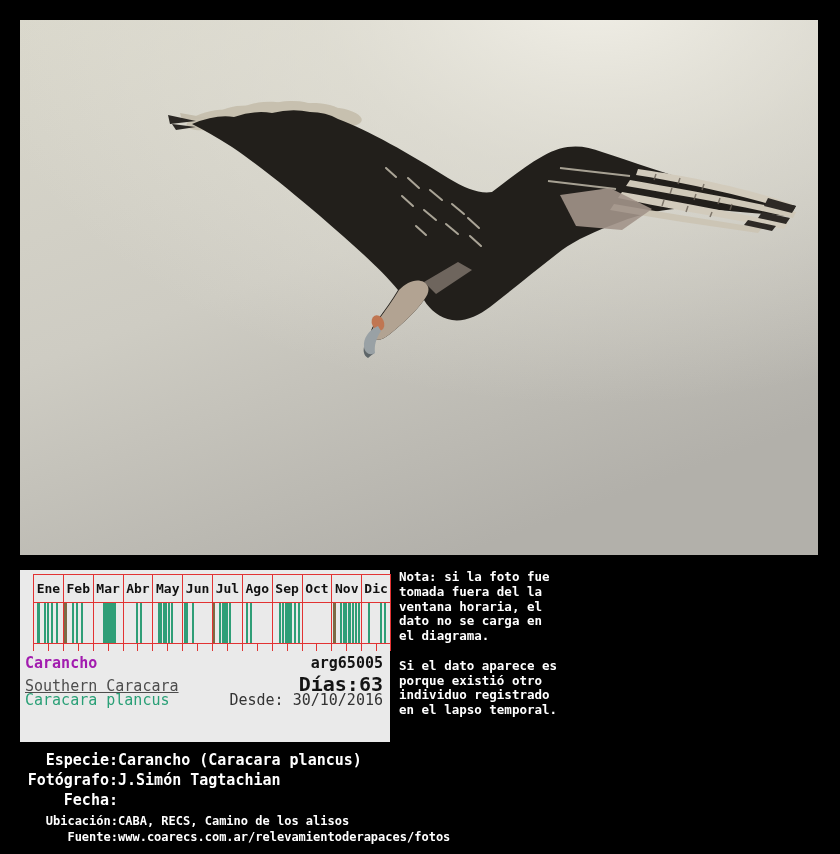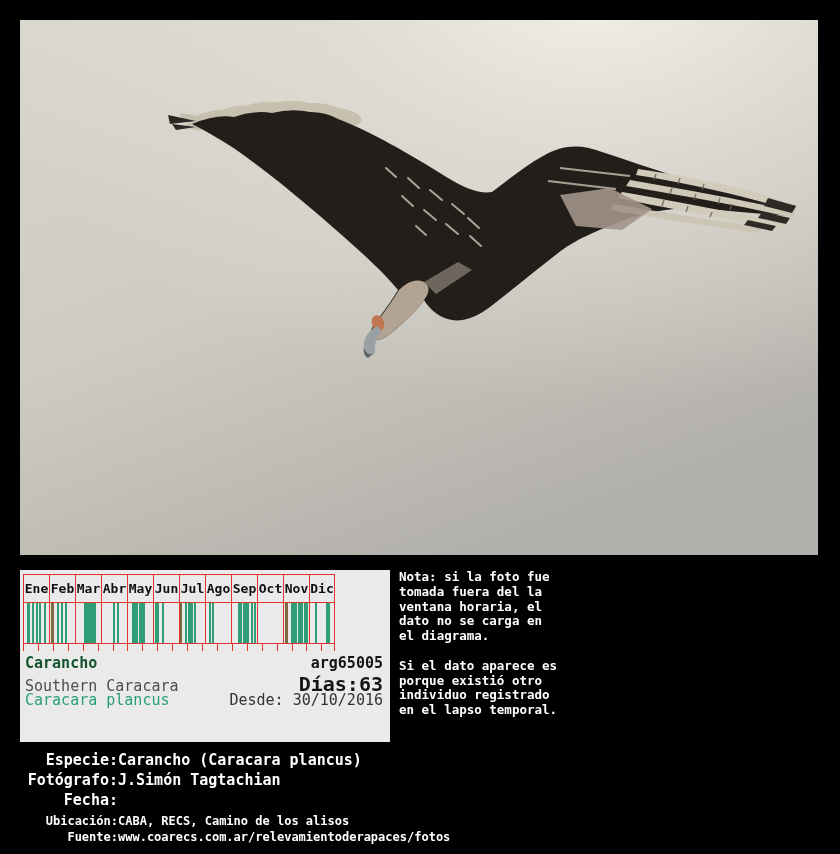--- a/index.html
+++ b/index.html
@@ -7,43 +7,43 @@
   body { width:840px; height:854px; position:relative; overflow:hidden;
          font-family:"DejaVu Sans Mono", monospace; }
 
   
   .photo { position:absolute; left:20px; top:20px; width:798px; height:535px; }
   .photo svg { display:block; width:100%; height:100%; }
 
   
   .panel { position:absolute; left:20px; top:570px; width:370px; height:172px;
            background:var(--panel-bg,#eaeaea); }
-  .cal { position:absolute; left:3px; top:4px; width:312px; }
+  .cal { position:absolute; left:13px; top:4px; width:358px; }
   .cal-head { display:grid; grid-template-columns:repeat(12,1fr);
               border-top:1px solid var(--red); height:28px; }
   .cal-head .cell { border-left:1px solid var(--red); display:flex;
                     align-items:center; justify-content:center;
                     font-size:13px; font-weight:bold; color:#111; }
   .cal-head .cell:last-child { border-right:1px solid var(--red); }
   .cal-body { display:grid; grid-template-columns:repeat(12,1fr);
               border-top:1px solid var(--red); border-bottom:1px solid var(--red);
               height:42px; }
   .cal-body .cell { border-left:1px solid var(--red); position:relative; }
   .cal-body .cell:last-child { border-right:1px solid var(--red); }
   .tick { position:absolute; top:0; bottom:0; width:2px; background:var(--green); }
   .tick.dark { background:var(--olive); }
   .cal-stubs { height:7px;
      background:repeating-linear-gradient(90deg, var(--red) 0 1px, transparent 1px 14.92px);
      background-position:0 0; border-right:1px solid var(--red); }
 
   .p-row { position:absolute; left:5px; right:7px; display:flex;
            justify-content:space-between; align-items:baseline; white-space:nowrap; }
-  .name-common  { font-size:15px; font-weight:bold; color:#14532d; }
+  .name-common  { font-size:15px; font-weight:bold; color:#a21caf; }
   .code         { font-size:15px; font-weight:bold; color:#141414; }
-  .name-english { font-size:15px; color:#4d4d4d; }
+  .name-english { font-size:15px; color:#4d4d4d;text-decoration:underline; }
   .days         { font-size:20px; font-weight:bold; color:#141414; }
   .name-sci     { font-size:15px; color:var(--green-text); }
   .range        { font-size:15px; color:#333; }
   .red-line     { font-size:12px; font-weight:bold; color:var(--red-text); }
 
   
   .note { position:absolute; left:399px; top:570px; width:185px;
           font-size:12.5px; font-weight:bold; color:#fff;
           line-height:14.8px; white-space:pre-line; }
 

